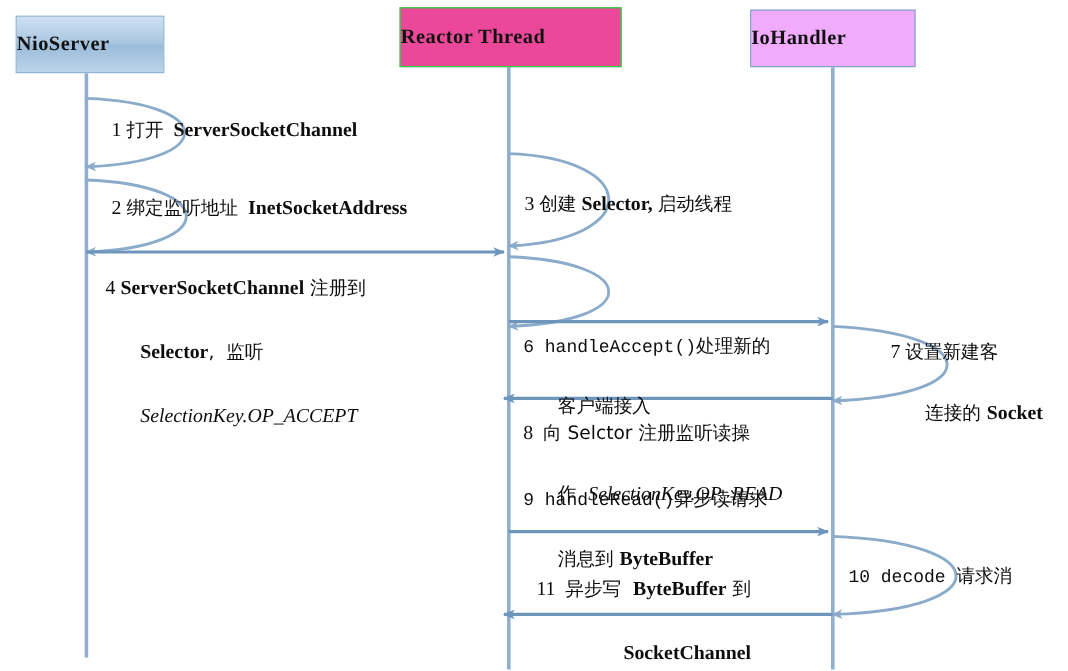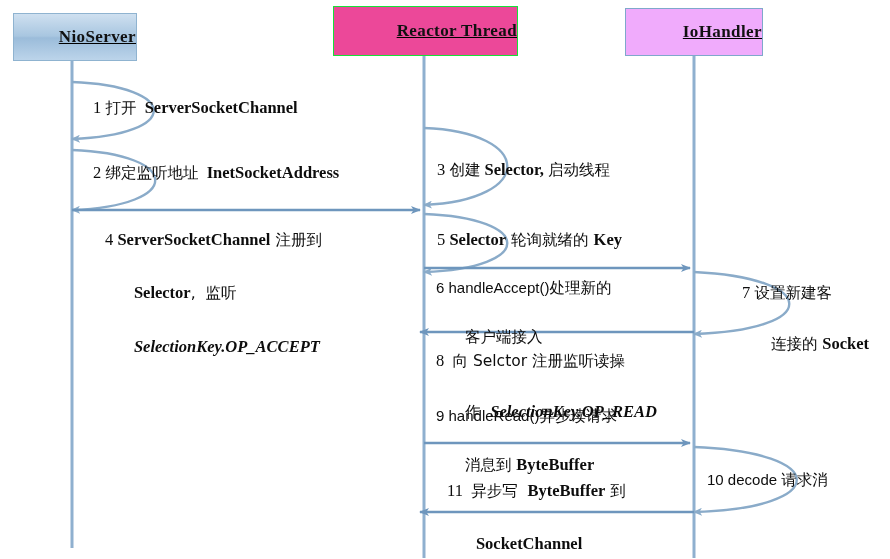--- a/index.html
+++ b/index.html
@@ -20,23 +20,22 @@
     left: 0;
     top: 0;
     width: 890px;
     height: 559px;
   }
   .actor-box {
     position: absolute;
     box-sizing: border-box;
     display: flex;
     align-items: center;
-    justify-content: flex-end;
+    justify-content: flex-start;
     border: 1px solid #7architect;
-    text-decoration: underline;
   }
   .actor-label {
     font-weight: bold;
     font-size: 17px;
     color: #111111;
     letter-spacing: 0.4px;
     white-space: nowrap;
   }
   #actor-nioserver {
     left: 13px;
@@ -63,22 +62,22 @@
     background: #f0abfc;
   }
   .msg-text {
     position: absolute;
     color: #0d0d0d;
     font-size: 16.5px;
     line-height: 1.62;
     white-space: pre;
   }
   .b { font-weight: bold; }
-  .i { font-style: italic; font-weight: bold; }
-  .mono { font-family: Liberation Sans, sans-serif; font-size: 15px; }
+  .i { font-style: italic; font-weight: normal; }
+  .mono { font-family: Liberation Mono, monospace; font-size: 15px; }
   .cjk { font-family: "DejaVu Sans", sans-serif; font-size: 15.5px; }
 </style>
 </head>
 <body>
 
 <div id="canvas">
 
   <svg id="svg-layer" viewBox="0 0 890 559" xmlns="http://www.w3.org/2000/svg">
     <defs>
       <marker id="arrR" markerWidth="10" markerHeight="8" refX="9" refY="4" orient="auto" markerUnits="userSpaceOnUse">
@@ -158,36 +157,35 @@
   <div class="actor-box" id="actor-iohandler">
     <span class="actor-label">IoHandler</span>
   </div>
 
   <div class="msg-text" style="left:93px; top:95px;"><span>1 </span><span class="cjk">打开</span><span class="b">  ServerSocketChannel</span></div>
 
   <div class="msg-text" style="left:93px; top:160px;"><span>2 </span><span class="cjk">绑定监听地址</span><span class="b">  InetSocketAddress</span></div>
 
   <div class="msg-text" style="left:437px; top:157px;text-align:center;"><span>3 </span><span class="cjk">创建</span><span class="b"> Selector, </span><span class="cjk">启动线程</span></div>
 
-  <div class="msg-text" style="left:88px; top:227px;margin-left:17px;"><span>4 </span><span class="b">ServerSocketChannel</span><span class="cjk"> 注册到</span><br>
+  <div class="msg-text" style="left:88px; top:227px;"><span>4 </span><span class="b">ServerSocketChannel</span><span class="cjk"> 注册到</span><br>
        <span class="b">Selector</span><span class="cjk">,  监听</span><br>
        <span class="i">SelectionKey.OP_ACCEPT</span></div>
 
-  <div class="msg-text" style="left:437px; top:227px;"><span>5 </span><span class="b">Selector</span><span class="cjk"> 轮询就绪的 </span><span class="b">Key</span></div>
 
   <div class="msg-text" style="left:436px; top:276px; line-height:1.48;"><span class="mono">6 handleAccept()</span><span class="cjk">处理新的</span><br>
        <span class="cjk">客户端接入</span></div>
 
   <div class="msg-text" style="left:706px; top:280px; line-height:1.52;margin-left:36px;"><span>7 </span><span class="cjk">设置新建客</span><br>
        <span class="cjk">连接的 </span><span class="b">Socket</span></div>
 
   <div class="msg-text" style="left:436px; top:348px; line-height:1.52;"><span>8  </span><span class="cjk">向 Selctor 注册监听读操</span><br>
        <span class="cjk">作  </span><span class="i">SelectionKey.OP_READ</span></div>
 
   <div class="msg-text" style="left:436px; top:404px; line-height:1.48;"><span class="mono">9 handleRead()</span><span class="cjk">异步读请求</span><br>
        <span class="cjk">消息到 </span><span class="b">ByteBuffer</span></div>
 
   <div class="msg-text" style="left:707px; top:467px;"><span class="mono">10 decode </span><span class="cjk">请求消</span></div>
 
-  <div class="msg-text" style="left:447px; top:478px; line-height:1.62;"><span>11  </span><span class="cjk">异步写  </span><span class="b">ByteBuffer</span><span class="cjk"> 到</span><br>
+  <div class="msg-text" style="left:447px; top:478px; line-height:1.62;text-align:right;"><span>11  </span><span class="cjk">异步写  </span><span class="b">ByteBuffer</span><span class="cjk"> 到</span><br>
        <span class="b">SocketChannel</span></div>
 
 </div>
 
 </body></html>

